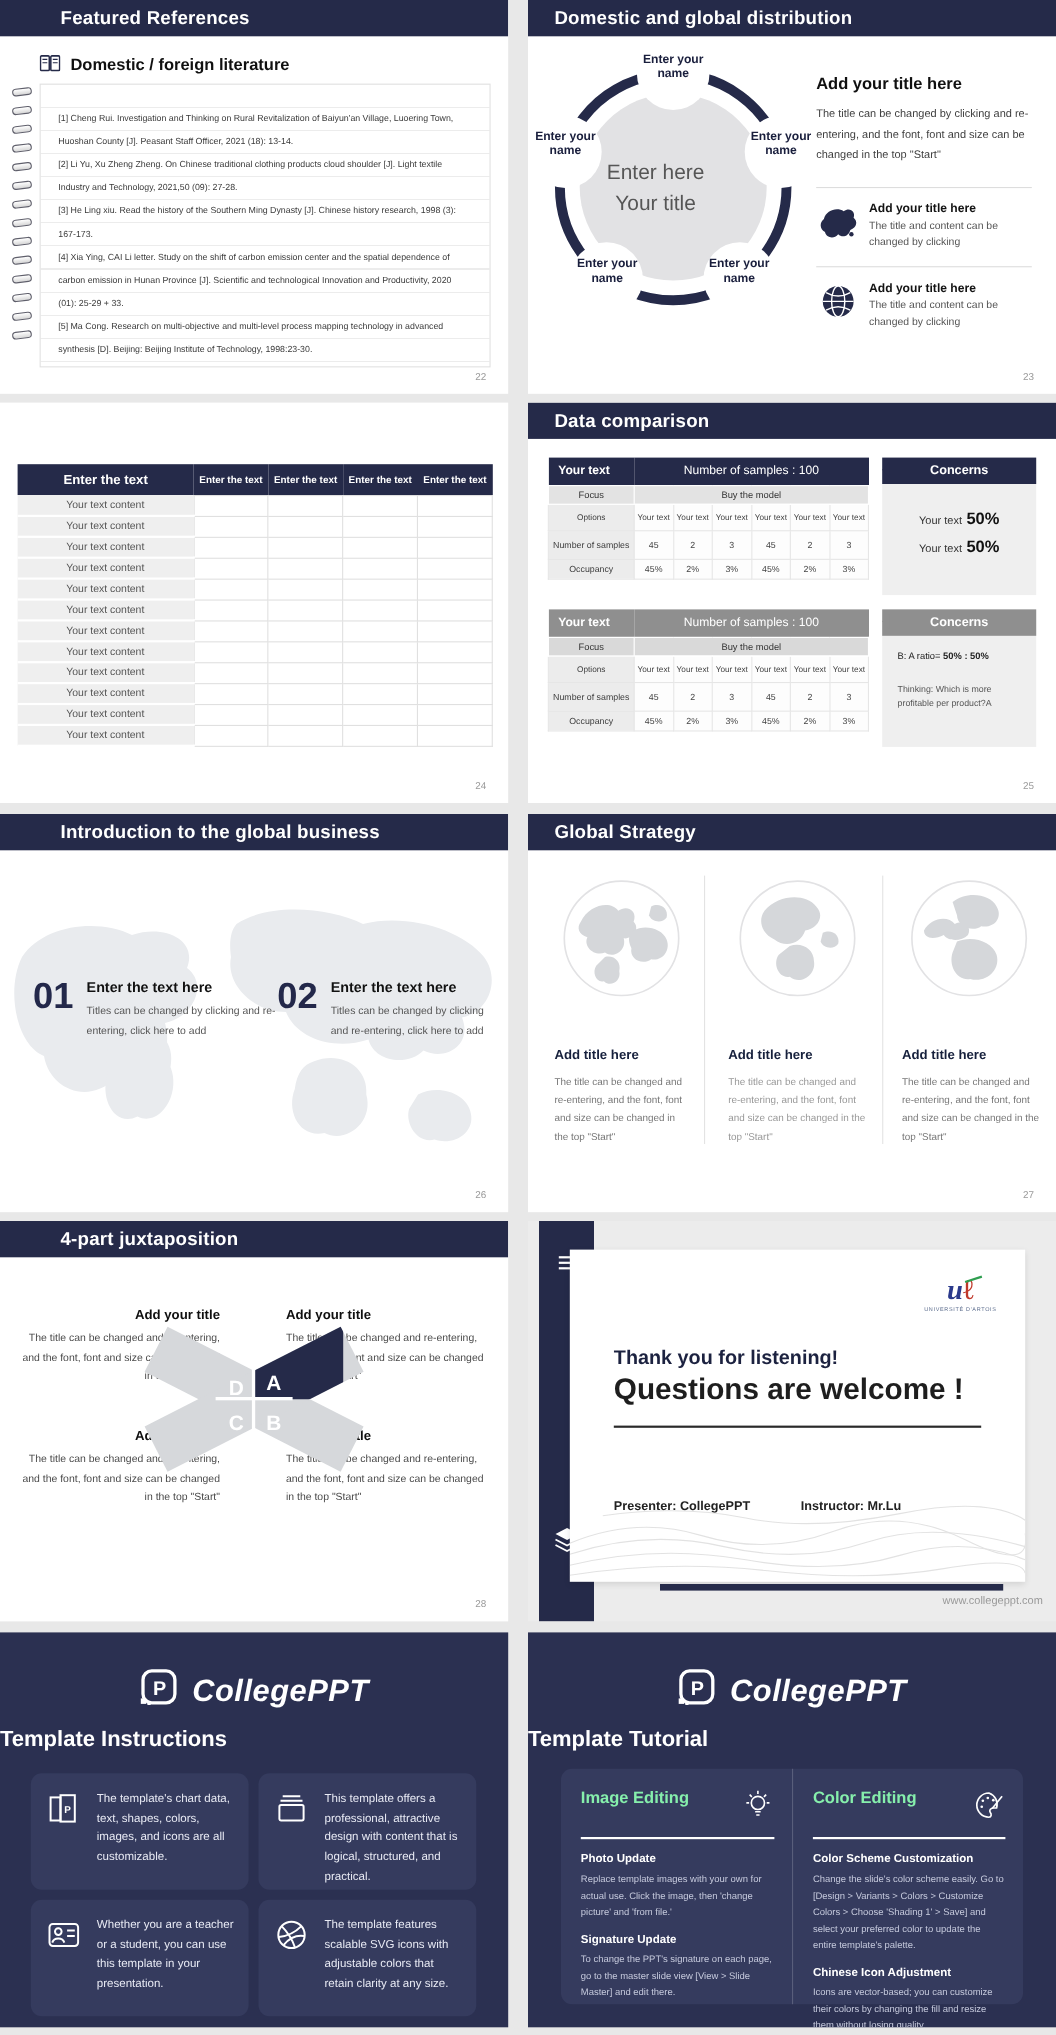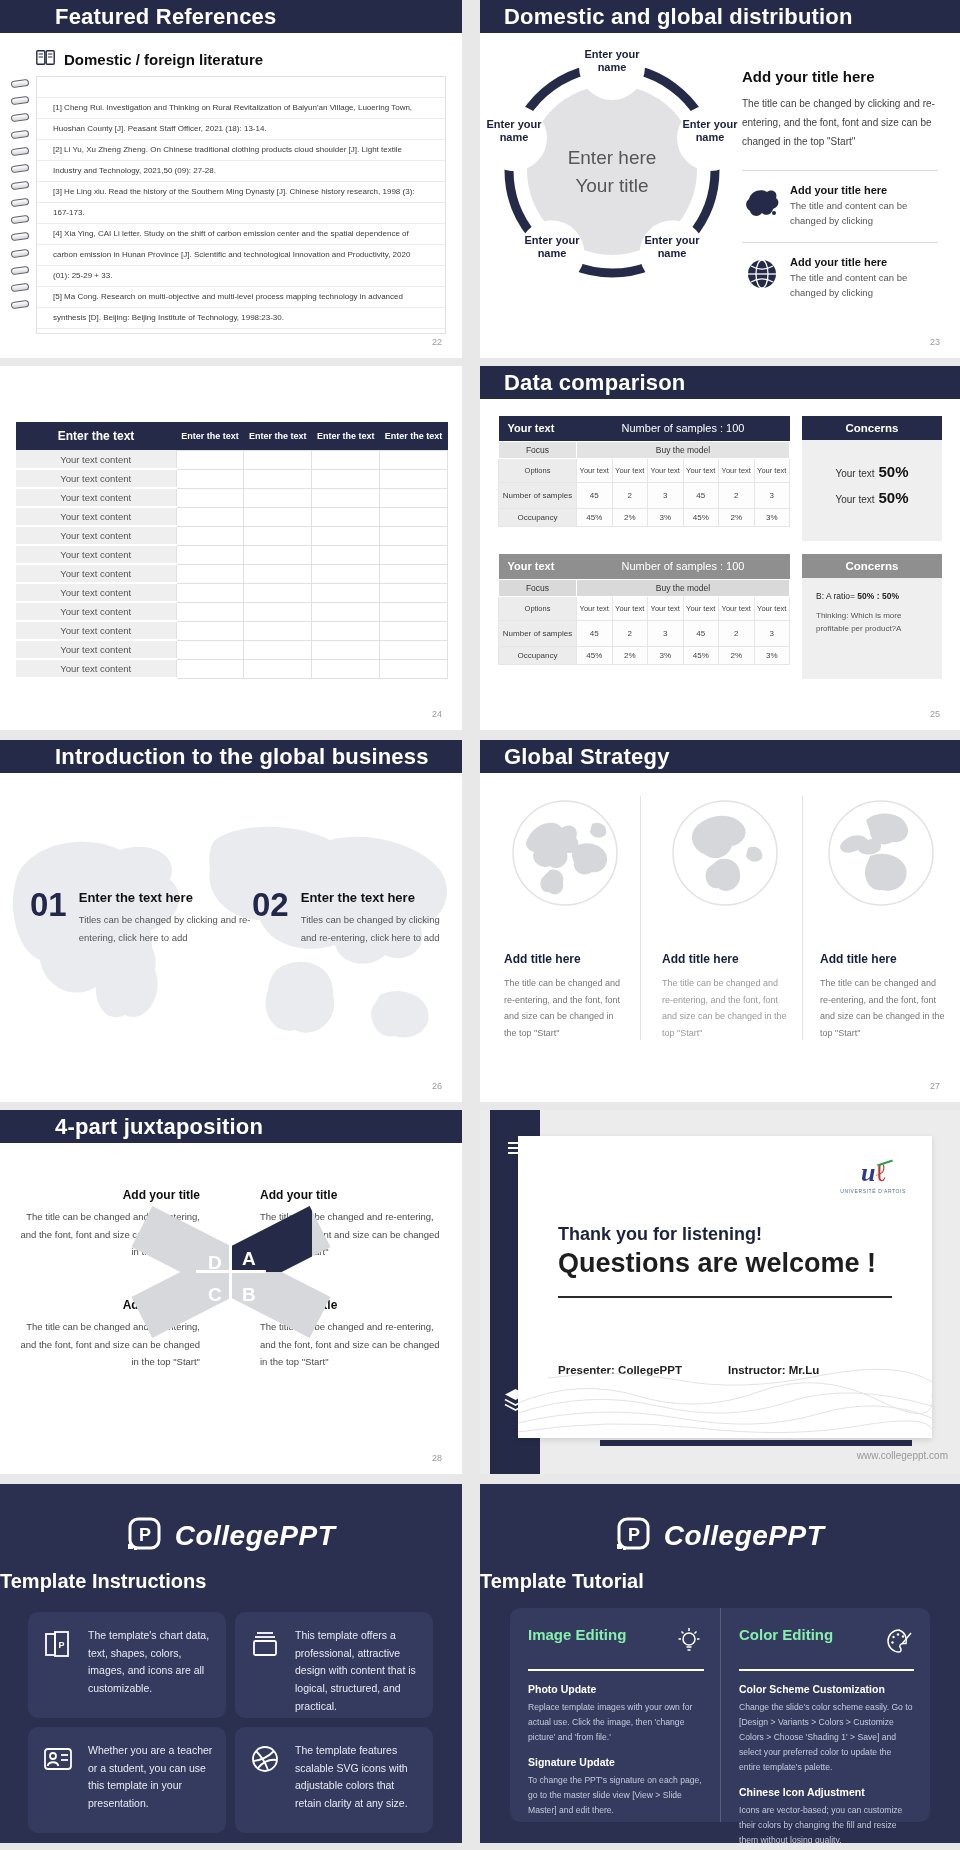--- a/index.html
+++ b/index.html
@@ -1,20 +1,20 @@
 <!DOCTYPE html>
 <html><head>
 <meta charset="utf-8">
 <style>
   * { margin:0; padding:0; box-sizing:border-box; }
   html,body { width:960px; height:1850px; }
   body { position:relative; background:#e8e8e8; font-family:"Liberation Sans", sans-serif; color:#222; overflow:hidden; }
   .slide { position:absolute; background:#fff; overflow:hidden; }
   .shead { position:absolute; left:0; top:0; right:0; height:33px; background:#252a49; color:#fff;
-           font-size:22px; font-weight:bold; display:flex; align-items:center; letter-spacing:.2px; }
+           font-size:17px; font-weight:bold; display:flex; align-items:center; letter-spacing:.2px; }
   .pl55 { padding-left:55px; } .pl24 { padding-left:24px; }
   .pagenum { position:absolute; right:20px; bottom:11px; font-size:9px; color:#9a9a9a; }
 
   
   #s22{left:0;top:0;width:462px;height:358px;}
   #s23{left:480px;top:0;width:480px;height:358px;}
   #s24{left:0;top:366px;width:462px;height:364px;}
   #s25{left:480px;top:366px;width:480px;height:364px;}
   #s26{left:0;top:740px;width:462px;height:362px;}
   #s27{left:480px;top:740px;width:480px;height:362px;}
@@ -30,21 +30,21 @@
   .spiral span{width:18px;height:7px;border:1.5px solid #5f5f6b;border-radius:4px;
                background:linear-gradient(#fff,#d7d7d7);transform:rotate(-7deg);}
   .refbox{position:absolute;left:36px;top:76px;width:410px;height:258px;border:1px solid #e1e1e1;
           padding:20px 16px 0 16px;font-size:8px;line-height:21px;color:#3a3a3a;
           background-image:repeating-linear-gradient(to bottom,transparent 0 20px,#ececec 20px 21px);}
   .refbox p{margin:0;}
 
   
   .diagram{position:absolute;left:12px;top:50px;width:240px;height:248px;}
   .diagram svg{position:absolute;left:0;top:0;}
-  .dia-center{position:absolute;left:45px;top:72px;width:150px;height:100px;display:flex;flex-direction:column;
+  .dia-center{position:absolute;left:29px;top:72px;width:150px;height:100px;display:flex;flex-direction:column;
               align-items:center;justify-content:center;color:#565656;font-size:19px;line-height:1.45;}
   .node{position:absolute;width:64px;text-align:center;font-size:11px;font-weight:bold;color:#1a1f3d;line-height:1.2;}
   .n-top{left:88px;top:-2px;} .n-ur{left:186px;top:68px;} .n-lr{left:148px;top:184px;}
   .n-ll{left:28px;top:184px;} .n-ul{left:-10px;top:68px;}
   .d-right{position:absolute;left:262px;width:200px;}
   .d-title{top:68px;font-size:15px;font-weight:bold;color:#101010;}
   .d-body{top:94px;font-size:10px;color:#3f3f3f;line-height:1.9;}
   .d-div{position:absolute;left:262px;width:196px;height:1px;background:#ddd;}
   .d-item{position:absolute;left:310px;width:152px;}
   .d-item b{display:block;font-size:11px;color:#141414;margin-bottom:3px;}
@@ -77,21 +77,21 @@
   .concern{position:absolute;left:322px;width:140px;height:125px;background:#efefef;}
   .concern .chead{height:24px;color:#fff;font-size:11.5px;font-weight:bold;display:flex;
                   align-items:center;justify-content:center;position:relative;}
   .concern.navy .chead{background:#252a49;} .concern.gray .chead{background:#8f8f8f;}
   .concern .chead::before{content:"";position:absolute;left:-7px;top:4px;border:7px solid transparent;
                           border-right-color:inherit;}
   .concern.navy .chead::before{border-right-color:#252a49;} .concern.gray .chead::before{border-right-color:#8f8f8f;}
   .c-line{ text-align:center;margin-top:9px;font-size:10px;color:#333;}
   .c-line b{font-size:15px;color:#111;margin-left:4px;}
   .c-body2{padding:13px 10px 0 14px;font-size:8.5px;color:#222;}
-  .c-note{margin-top:9px;font-size:8px;color:#555;line-height:1.6;}
+  .c-note{margin-top:20px;font-size:8px;color:#555;line-height:1.6;}
 
   
   .biz-item{position:absolute;top:148px;display:flex;gap:12px;}
   .biz-num{font-size:33px;font-weight:bold;color:#23284a;line-height:1;}
   .biz-txt b{display:block;font-size:13px;color:#111;margin:2px 0 6px;}
   .biz-txt span{display:block;font-size:9.5px;color:#555;line-height:1.85;}
 
   
   .gs-div{position:absolute;top:56px;height:244px;width:1px;background:#e3e3e3;}
   .gs-col{position:absolute;top:212px;}

